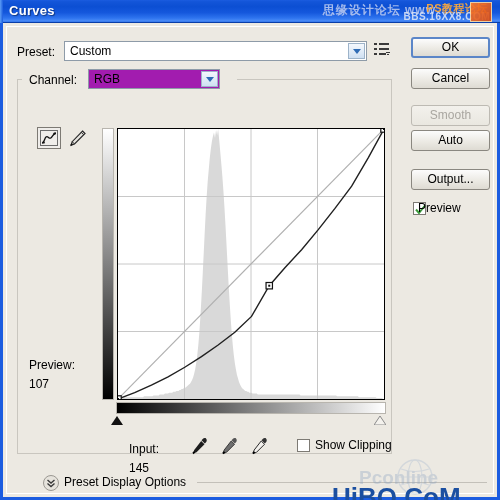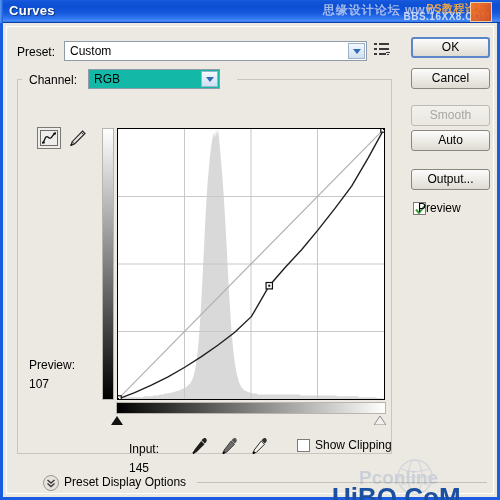--- a/index.html
+++ b/index.html
@@ -168,21 +168,21 @@
     position: absolute;
     left: 15px; top: 46px;
     width: 215px; height: 12px;
     background: #ece9e2;
   }
   #channel-label { left: 22px; top: 46px; }
   #channel-combo {
     position: absolute;
     left: 81px; top: 42px;
     width: 132px; height: 20px;
-    background: #14b8a6;
+    background: #a21caf;
     border: 1px solid #8e9ba8;
     box-sizing: border-box;
     padding-left: 28px;
   }
   #channel-value {
     position: absolute;
     left: 5px; top: 2px;
     font-size: 12px; color: #000;
     white-space: nowrap;
   }

